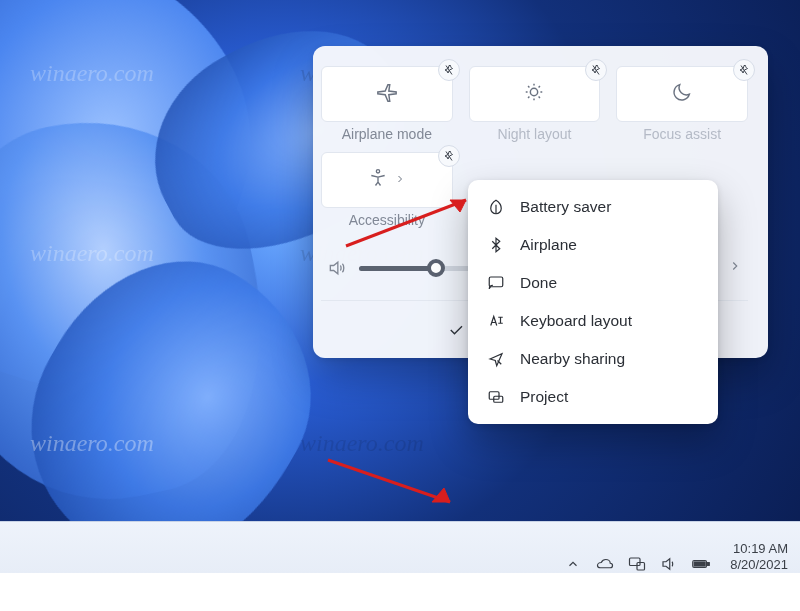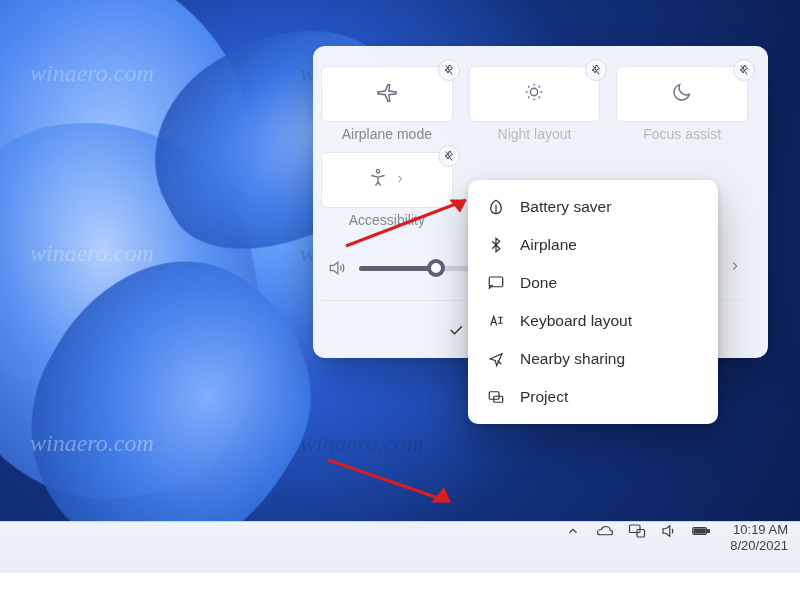--- a/index.html
+++ b/index.html
@@ -18,21 +18,21 @@
   
   .wm { position:absolute; font-size:24px; color: rgba(255,255,255,.25); font-style: italic; font-family: Georgia, serif; pointer-events:none; }
   .wmA { left:30px; top:60px; }
   .wmB { left:30px; top:240px; }
   .wmC { left:30px; top:430px; color: rgba(255,255,255,.35);}
   .wmD { left:300px; top:60px; color: rgba(0,0,0,.12);}
   .wmE { left:300px; top:240px; color: rgba(0,0,0,.12);}
   .wmF { left:300px; top:430px; color: rgba(0,0,0,.10);}
 
   
-  .taskbar { position:absolute; left:0; right:0; bottom:0; height:52px; background: linear-gradient(#eef3fb, #e7edf7); border-top:1px solid #c8d3e6; display:flex; align-items:flex-start; justify-content:flex-end; padding:0 12px; gap:14px; }
+  .taskbar { position:absolute; left:0; right:0; bottom:0; height:52px; background: linear-gradient(#eef3fb, #e7edf7); border-top:1px solid #c8d3e6; display:flex; align-items:flex-end; justify-content:flex-end; padding:0 12px; gap:14px; }
   .tray { display:flex; align-items:center; gap:14px; color:#3a3f47; }
   .tray .ico { width:18px; height:18px; display:flex; align-items:center; justify-content:center; }
   .tray svg { stroke:#3a3f47; }
   .clock { text-align:right; color:#3a3f47; font-size:13px; line-height:1.25; margin-left:6px; }
 
   
   .flyout { position:absolute; right:32px; top:46px; width:455px; border-radius:12px; background: rgba(244,246,251,.98); box-shadow: 0 20px 40px rgba(0,0,0,.28), 0 2px 6px rgba(0,0,0,.10); padding:20px 20px 0 8px; }
   .tiles { display:grid; grid-template-columns: repeat(3, 1fr); gap:14px 16px; }
   .tile { position:relative; height:56px; border-radius:6px; background:#fff; border:1px solid #e1e6ef; display:flex; align-items:center; justify-content:center; color:#555; }
   .tile svg { stroke:#6a7280; }

